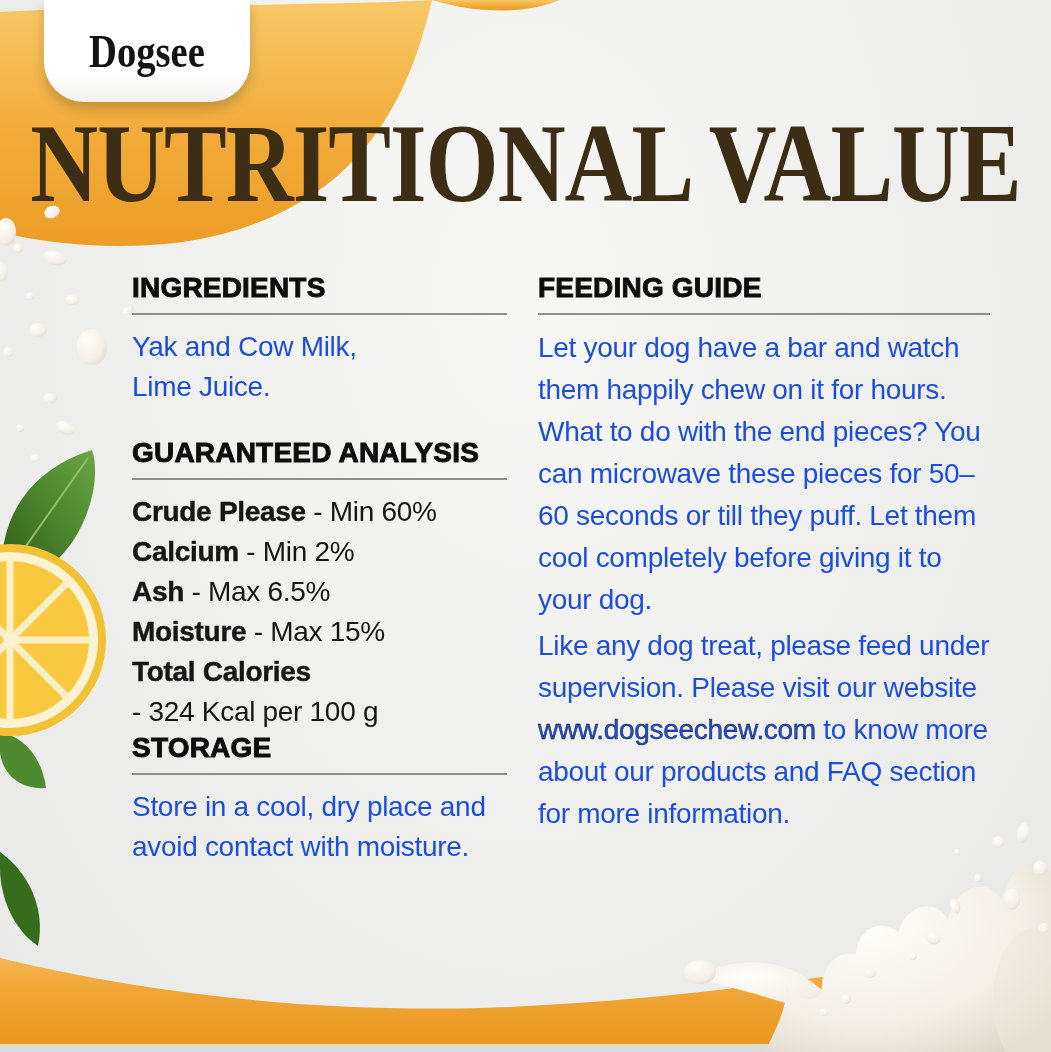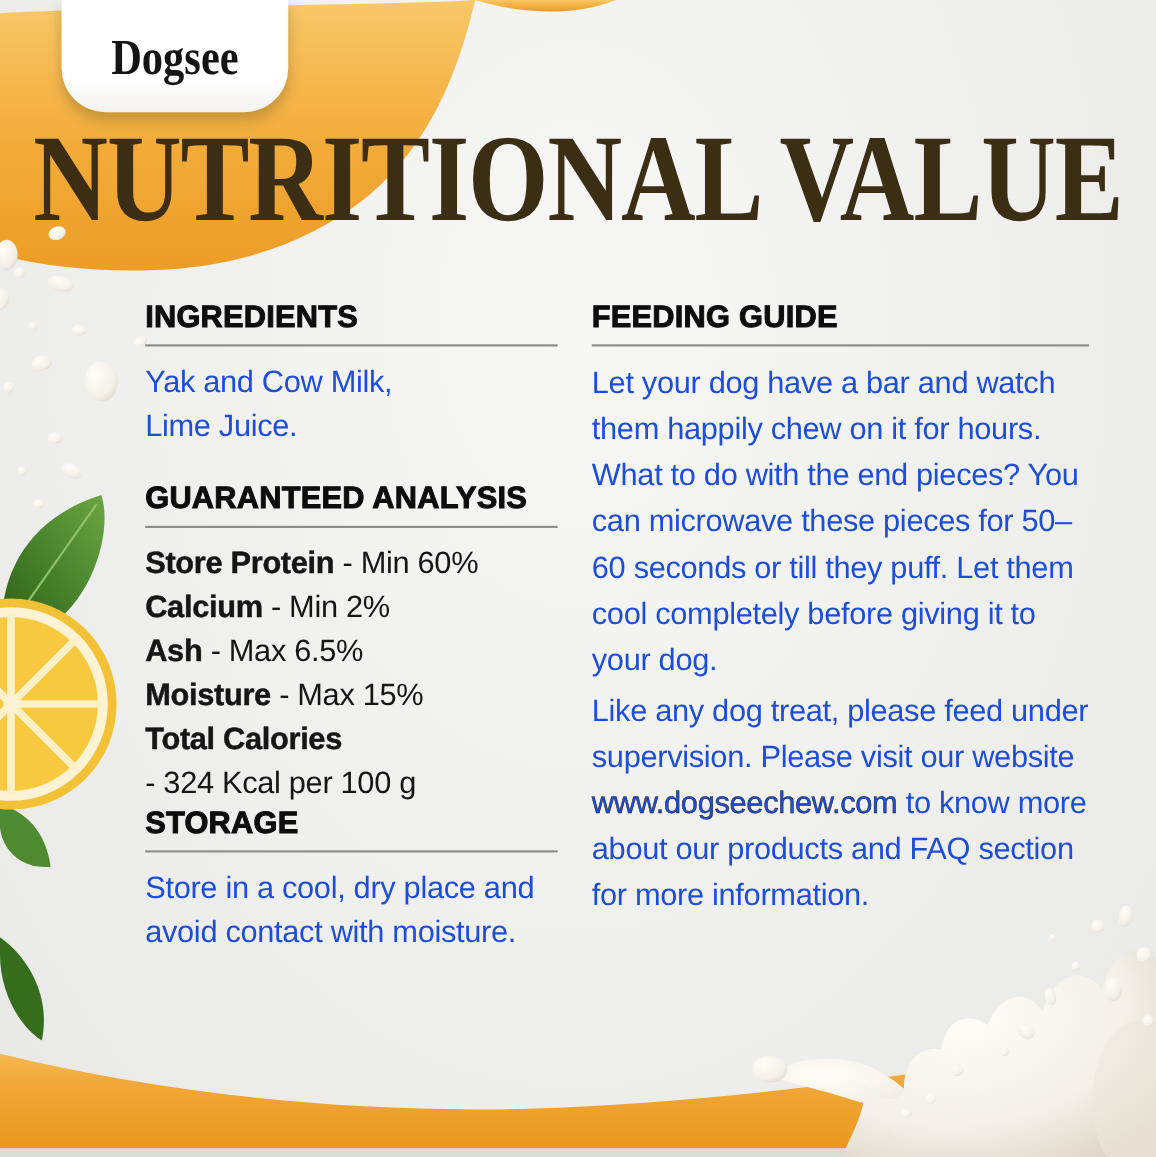--- a/index.html
+++ b/index.html
@@ -3,21 +3,21 @@
 <meta charset="utf-8">
 <style>
   html,body{margin:0;padding:0;}
   body{
     width:1051px;height:1052px;position:relative;overflow:hidden;
     background:radial-gradient(ellipse at 50% 28%, #f7f7f6 0%, #efefee 55%, #e8e8e7 100%);
     font-family:"Liberation Sans", sans-serif;color:#161616;
   }
   .deco{position:absolute;left:0;top:0;z-index:0;pointer-events:none;}
   .badge{
-    position:absolute;left:56px;top:0;width:206px;height:102px;z-index:3;
+    position:absolute;left:44px;top:0;width:206px;height:102px;z-index:3;
     background:linear-gradient(180deg,#ffffff 70%,#f3f2f0 100%);
     border-radius:0 0 40px 40px;
     box-shadow:0 7px 12px rgba(60,50,20,.25);
     display:flex;align-items:center;justify-content:center;
   }
   .logo{
     font-family:"Liberation Serif", serif;font-weight:bold;font-size:46px;color:#141414;
     transform:scaleX(.84);letter-spacing:0;
   }
   h1.title{
@@ -152,21 +152,21 @@
 
 <h1 class="title">NUTRITIONAL VALUE</h1>
 
 <div class="col col-left">
   <h2 class="sec">INGREDIENTS</h2>
   <p class="body-text mb" style="white-space:pre-line">Yak and Cow Milk,
 Lime Juice.</p>
 
   <h2 class="sec">GUARANTEED ANALYSIS</h2>
   <div class="alist">
-      <div><span class="albl">Store Protein</span> - Min 60%</div>
+      <div><span class="albl">Crude Please</span> - Min 60%</div>
       <div><span class="albl">Calcium</span> - Min 2%</div>
       <div><span class="albl">Ash</span> - Max 6.5%</div>
       <div><span class="albl">Moisture</span> - Max 15%</div>
       <div><span class="albl">Total Calories</span></div>
       <div>- 324 Kcal per 100 g</div>
     </div>
 
   <h2 class="sec mt">STORAGE</h2>
   <p class="body-text">Store in a cool, dry place and avoid contact with moisture.</p>
 </div>

